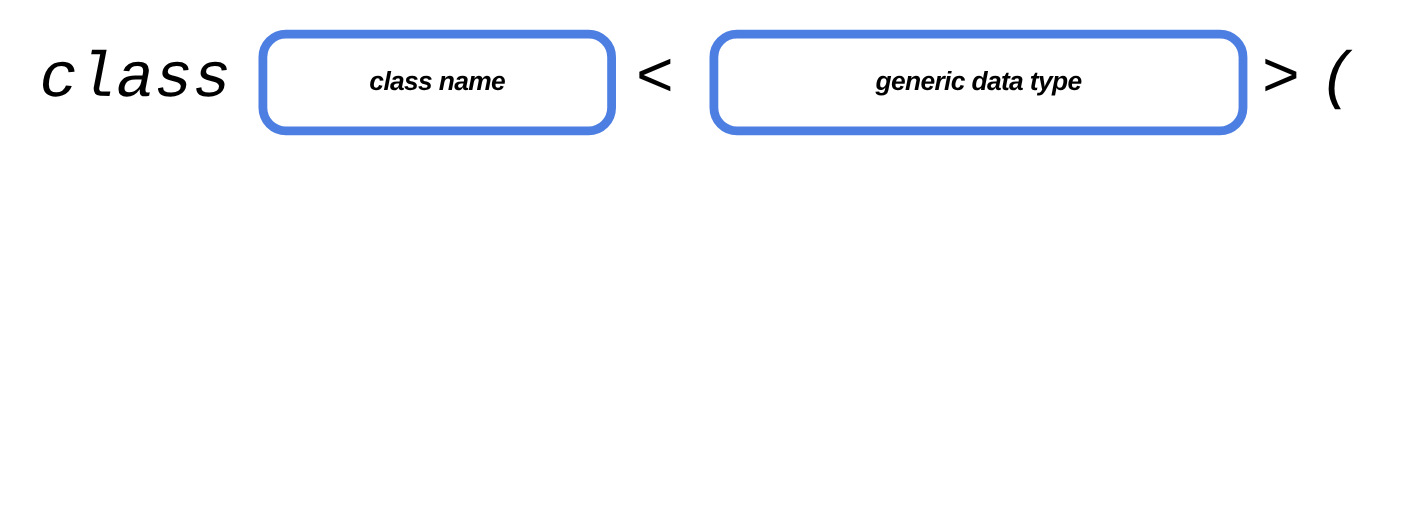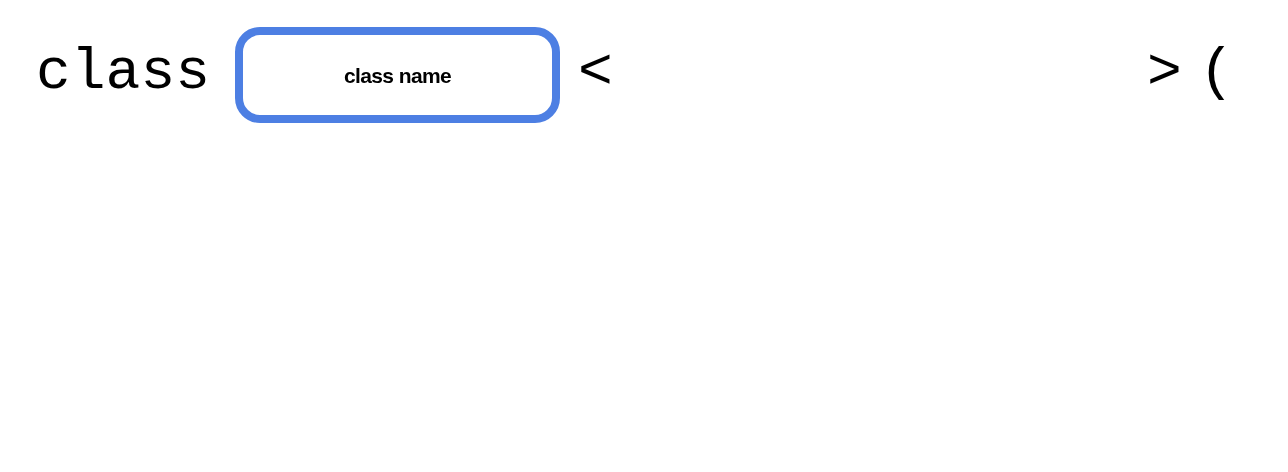--- a/index.html
+++ b/index.html
@@ -9,20 +9,21 @@
     background: #ffffff;
   }
 
   #canvas {
     position: relative;
     width: 1288px;
     height: 332px;
     background: #ffffff;
     overflow: hidden;
     font-family: "Liberation Sans", sans-serif;
+    font-style: italic;
   }
 
   
   .code-token {
     position: absolute;
     font-family: "Liberation Mono", monospace;
     font-weight: 400;
     color: #000000;
     white-space: pre;
     line-height: 1;
@@ -67,21 +68,21 @@
     border-radius: 25px;
     background: #ffffff;
     display: flex;
     align-items: center;
     justify-content: center;
   }
 
   .slot-label {
     font-family: "Liberation Sans", sans-serif;
     font-weight: 700;
-    font-size: 21px;
+    font-size: 24px;
     color: #000000;
     letter-spacing: -0.6px;
     white-space: nowrap;
     line-height: 1;
   }
 
   .slot-class-name {
     left: 235px;
     top: 27px;
     width: 325px;
@@ -108,20 +109,23 @@
 <div id="canvas">
 
   <span class="code-token tok-class">class</span>
 
   <div class="slot slot-class-name">
     <span class="slot-label">class name</span>
   </div>
 
   <span class="code-token tok-angle-open">&lt;</span>
 
+  <div class="slot slot-generic-type">
+    <span class="slot-label">generic data type</span>
+  </div>
 
   <span class="code-token tok-angle-close">&gt;</span>
 
   <span class="code-token tok-paren-open">(</span>
 
 
   <span class="code-token tok-paren-close">)</span>
 
 </div>
 

